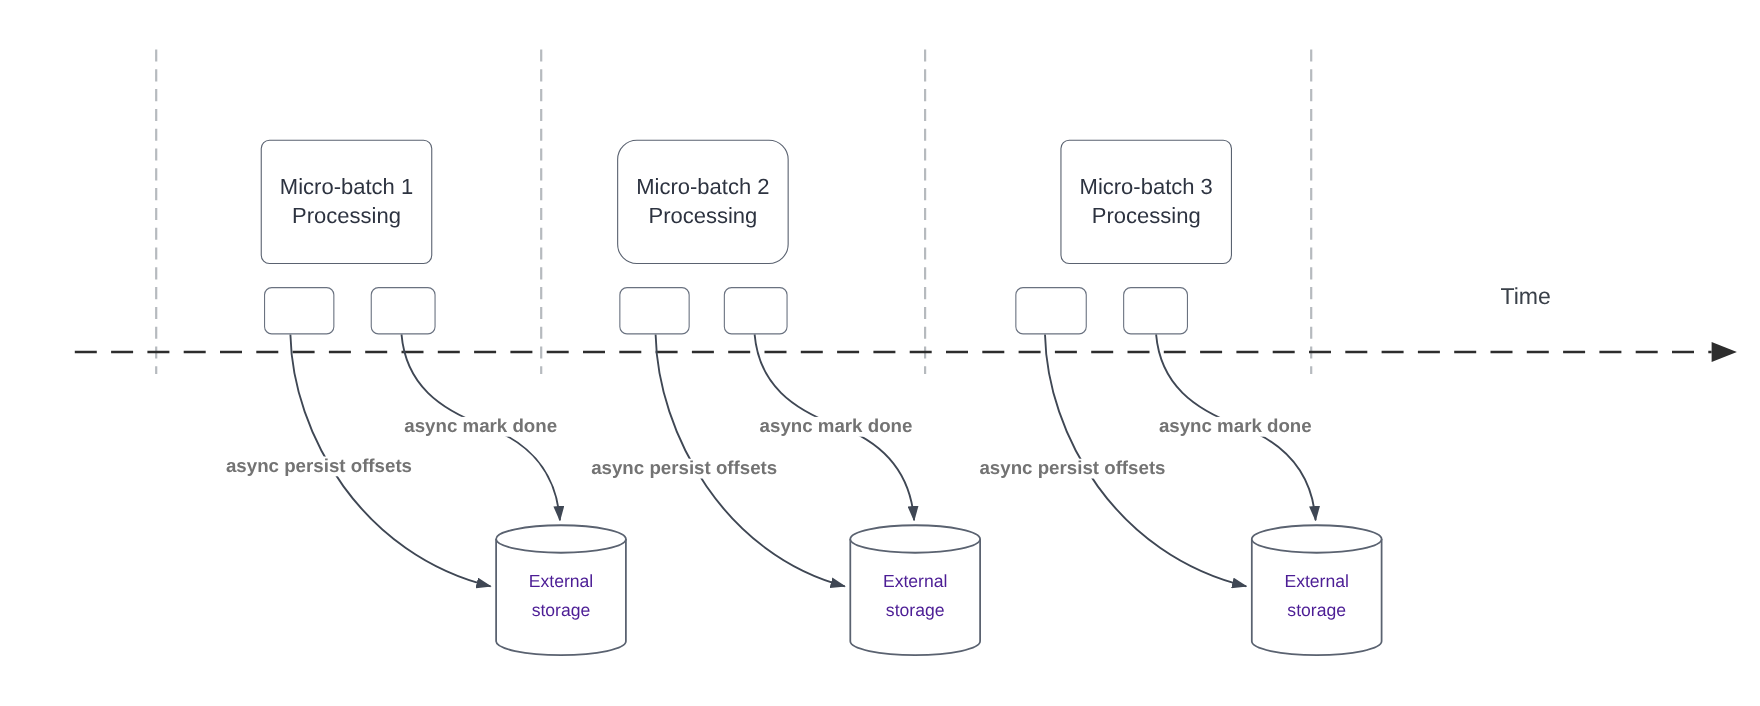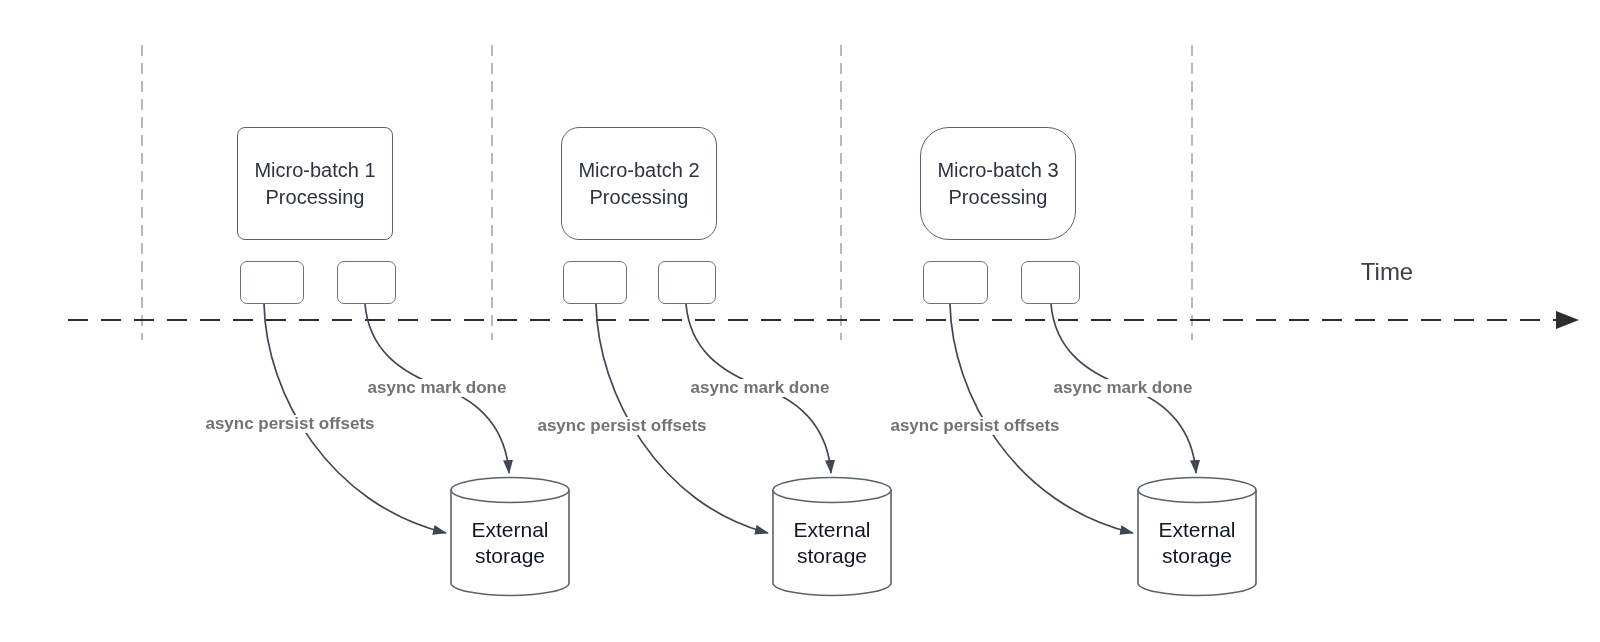--- a/index.html
+++ b/index.html
@@ -32,28 +32,28 @@
     font-size: 17px; font-weight: bold; color: #737373;
     white-space: nowrap;
     background: #ffffff;
     padding: 0 3px;
     line-height: 18px;
   }
   .storage-label {
     position: absolute;
     width: 118px; height: 76px; top: 505px;
     display: flex; align-items: center; justify-content: center; text-align: center;
-    font-size: 21px; line-height: 26px; color: #0f172a;
+    font-size: 16px; line-height: 26px; color: #4c1d95;
     white-space: pre-line;
   }
   .time-label {
     position: absolute;
     left: 1387px; top: 258px;
     transform: translateX(-50%);
-    font-size: 24px; color: #3a4049;
+    font-size: 21px; color: #3a4049;
     white-space: nowrap;
   }
 </style>
 </head>
 <body>
 
 <div class="canvas">
 
   <svg class="layer" width="1600" height="642" viewBox="0 0 1600 642">
     <defs>
@@ -104,21 +104,21 @@
 
   <div class="node main-box" style="left:561px;border-radius:18px;">Micro-batch 2
 Processing</div>
   <div class="node task-box" style="left:563px; width:64px;"></div>
   <div class="node task-box" style="left:658px; width:58px;"></div>
   <div class="flow-label" style="left:622px; top:417px;">async persist offsets</div>
   <div class="flow-label" style="left:760px; top:379px;">async mark done</div>
   <div class="storage-label" style="left:773px;">External
 storage</div>
 
-  <div class="node main-box" style="left:920px;border-radius:29px;">Micro-batch 3
+  <div class="node main-box" style="left:964px;">Micro-batch 3
 Processing</div>
   <div class="node task-box" style="left:923px; width:65px;"></div>
   <div class="node task-box" style="left:1021px; width:59px;"></div>
   <div class="flow-label" style="left:975px; top:417px;">async persist offsets</div>
   <div class="flow-label" style="left:1123px; top:379px;">async mark done</div>
   <div class="storage-label" style="left:1138px;">External
 storage</div>
 
   <div class="time-label">Time</div>
 

